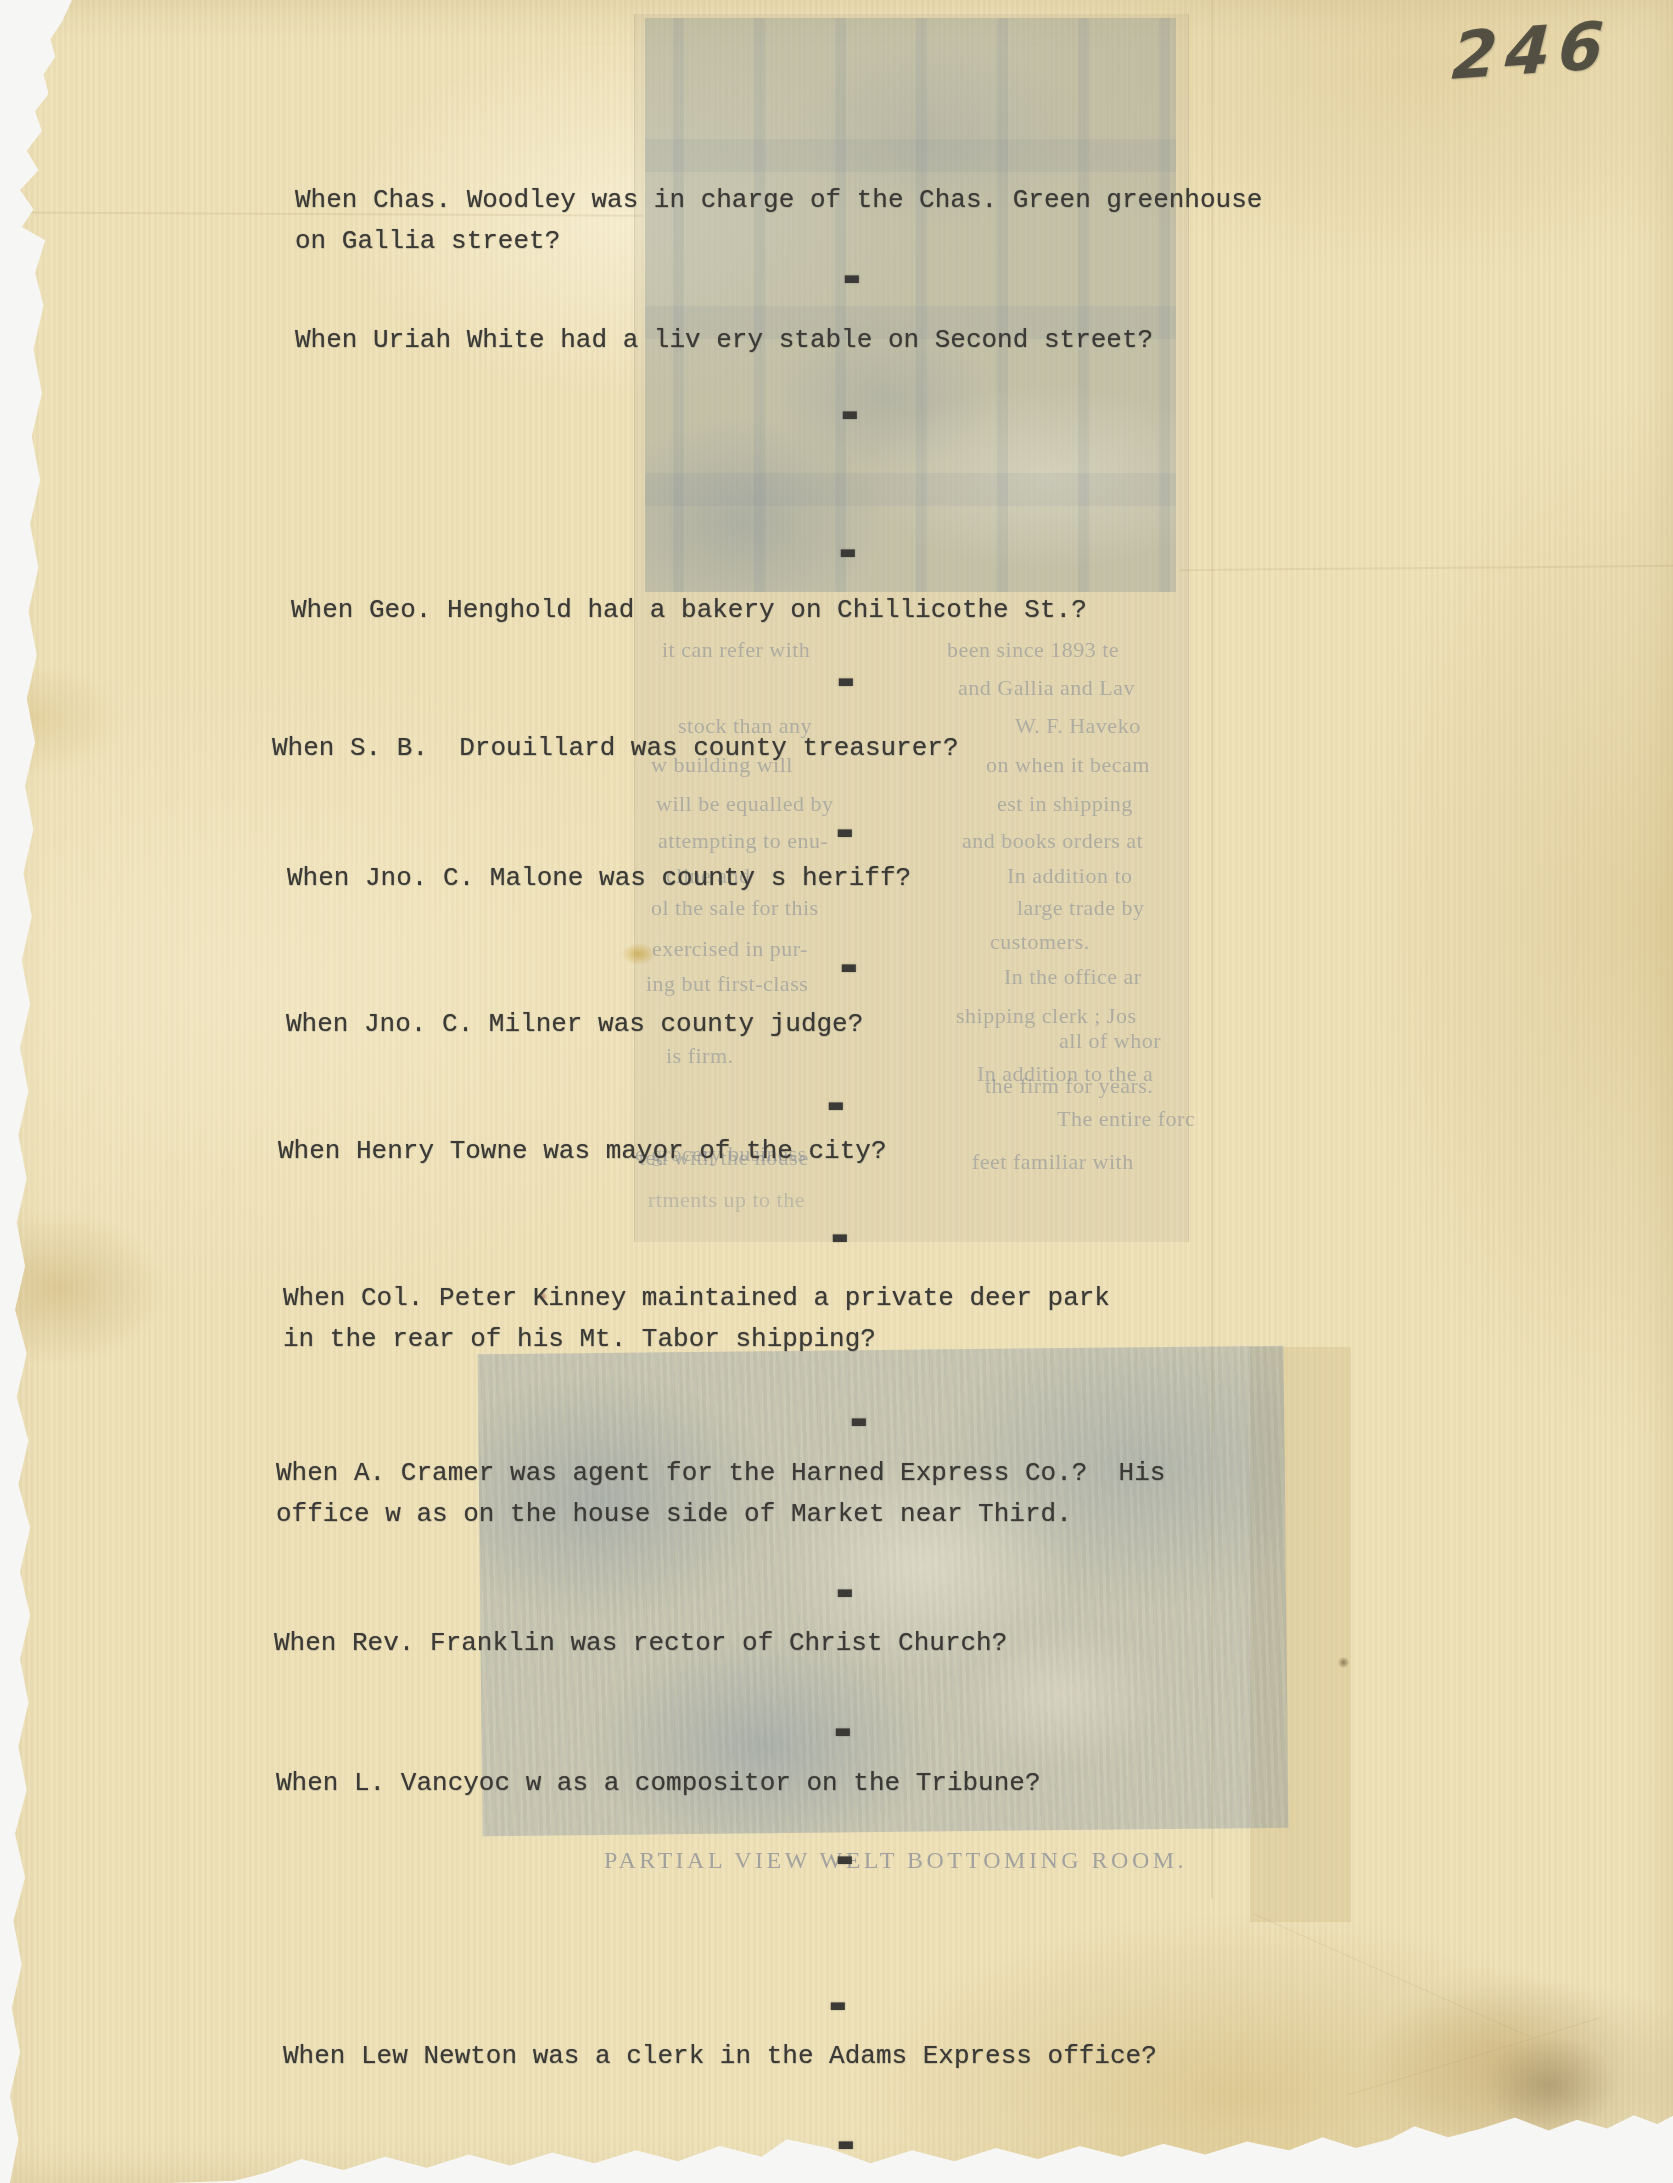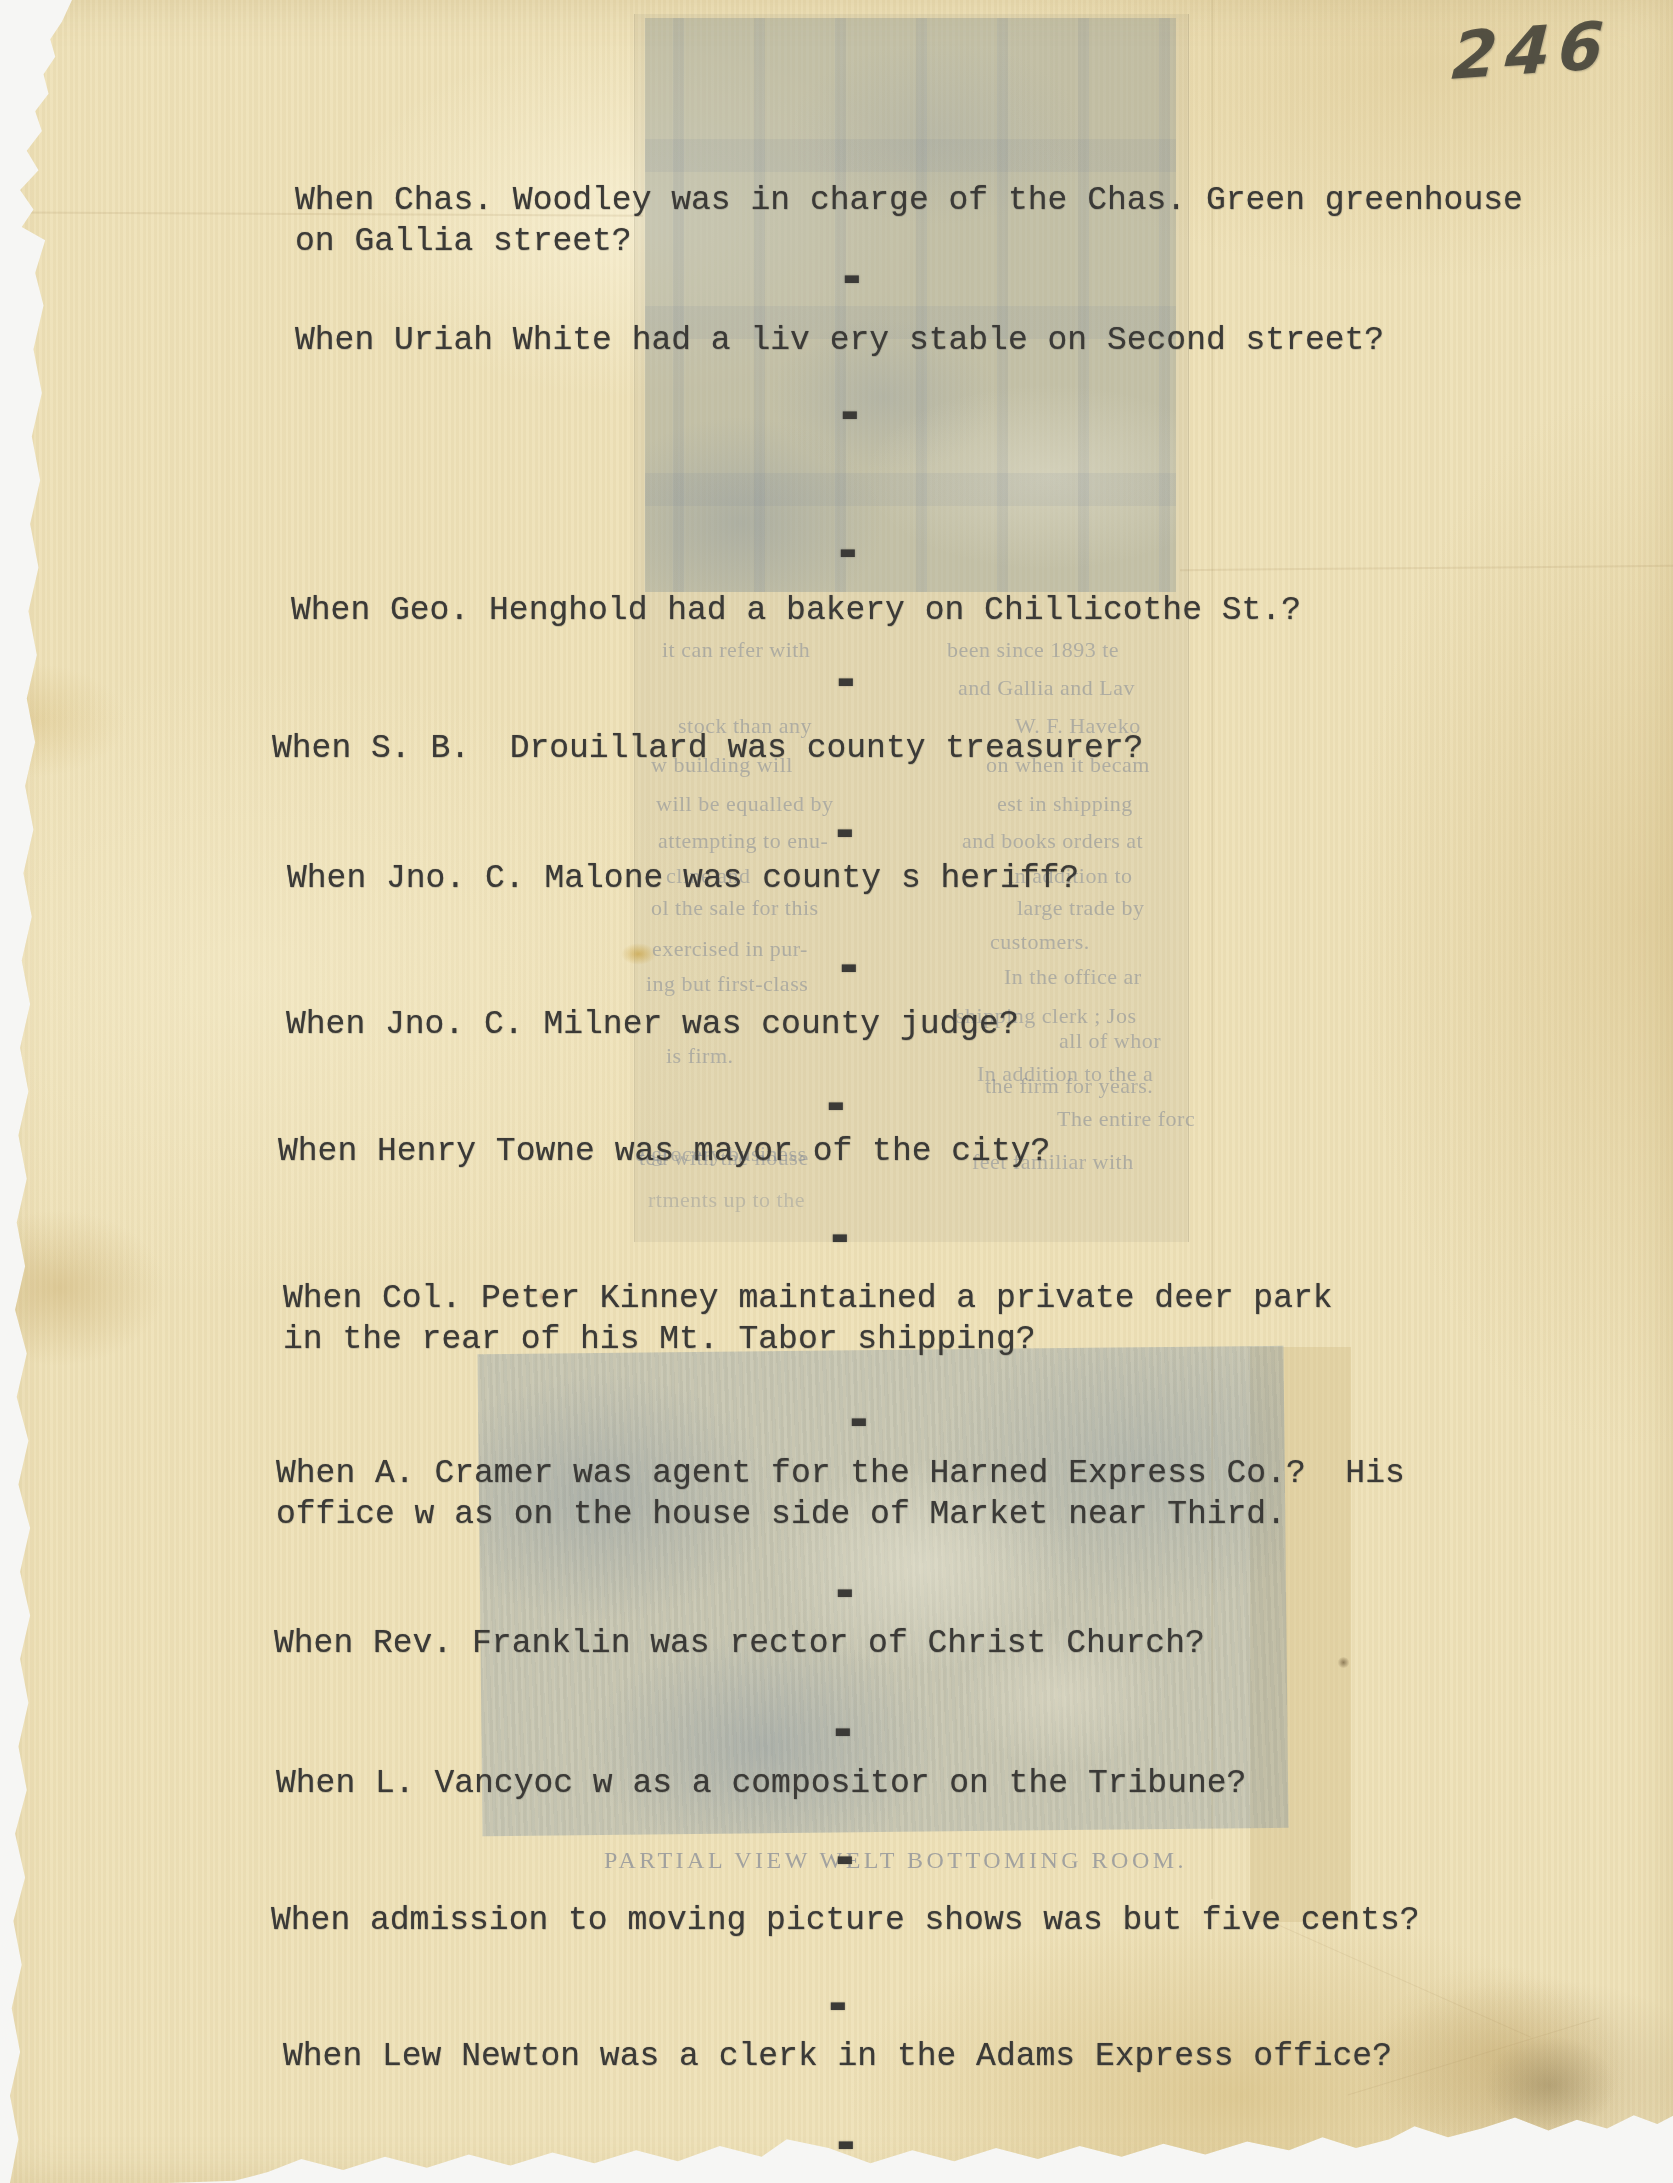--- a/index.html
+++ b/index.html
@@ -97,21 +97,21 @@
     position:absolute;left:597px;top:1847px;width:597px;text-align:center;
     font-family:"Liberation Serif",serif;font-size:24px;letter-spacing:3.5px;
     color:rgba(100,112,140,.55);white-space:pre;
   }
 
   
   .q{position:absolute;}
   .ql{
     display:block;white-space:pre;height:41px;
     font-family:"Liberation Mono","DejaVu Sans Mono",monospace;
-    font-size:33px;line-height:41px;color:var(--ink,#3b3a37);
+    font-size:26px;line-height:41px;color:var(--ink,#3b3a37);
     text-shadow:0 0 1px rgba(59,58,55,.55), 0.5px 0.5px 0 rgba(59,58,55,.15);
   }
   .dash{
     position:absolute;
     font-family:"Liberation Mono","DejaVu Sans Mono",monospace;
     font-size:33px;font-weight:700;color:var(--ink,#3b3a37);
     transform:scale(1.5,1.9);
     text-shadow:0 0 1px rgba(59,58,55,.5);
   }
 
@@ -228,23 +228,20 @@
     <div class="q" style="left:276px;top:1453px">
       <span class="ql">When A. Cramer was agent for the Harned Express Co.?  His</span>
       <span class="ql">office w as on the house side of Market near Third.</span>
     </div>
     <div class="q" style="left:274px;top:1623px">
       <span class="ql">When Rev. Franklin was rector of Christ Church?</span>
     </div>
     <div class="q" style="left:276px;top:1763px">
       <span class="ql">When L. Vancyoc w as a compositor on the Tribune?</span>
     </div>
-    <div class="q" style="left:271px;top:1900px">
-      <span class="ql">When admission to moving picture shows was but five cents?</span>
-    </div>
     <div class="q" style="left:283px;top:2036px">
       <span class="ql">When Lew Newton was a clerk in the Adams Express office?</span>
     </div>
 
     <span class="dash" style="left:842px;top:261px">-</span>
     <span class="dash" style="left:840px;top:397px">-</span>
     <span class="dash" style="left:838px;top:535px">-</span>
     <span class="dash" style="left:836px;top:664px">-</span>
     <span class="dash" style="left:835px;top:815px">-</span>
     <span class="dash" style="left:839px;top:950px">-</span>

